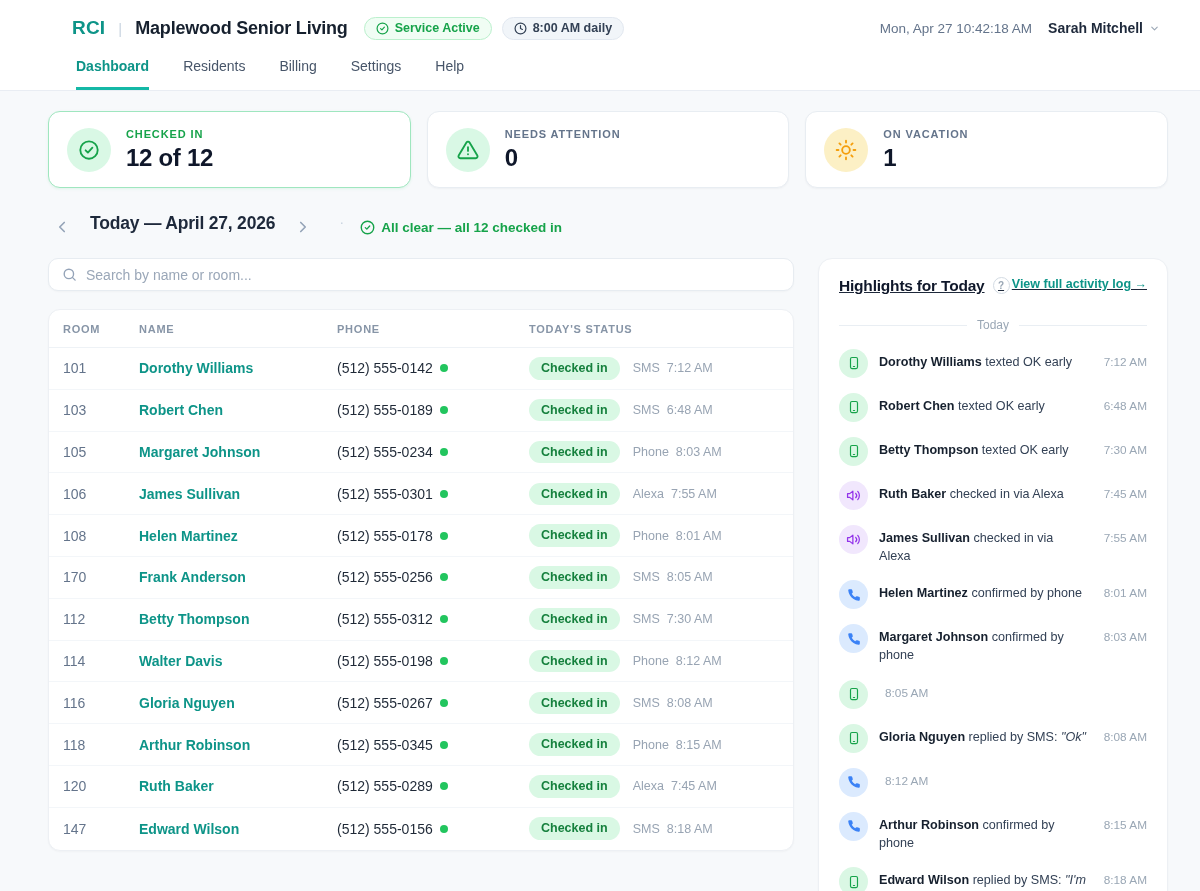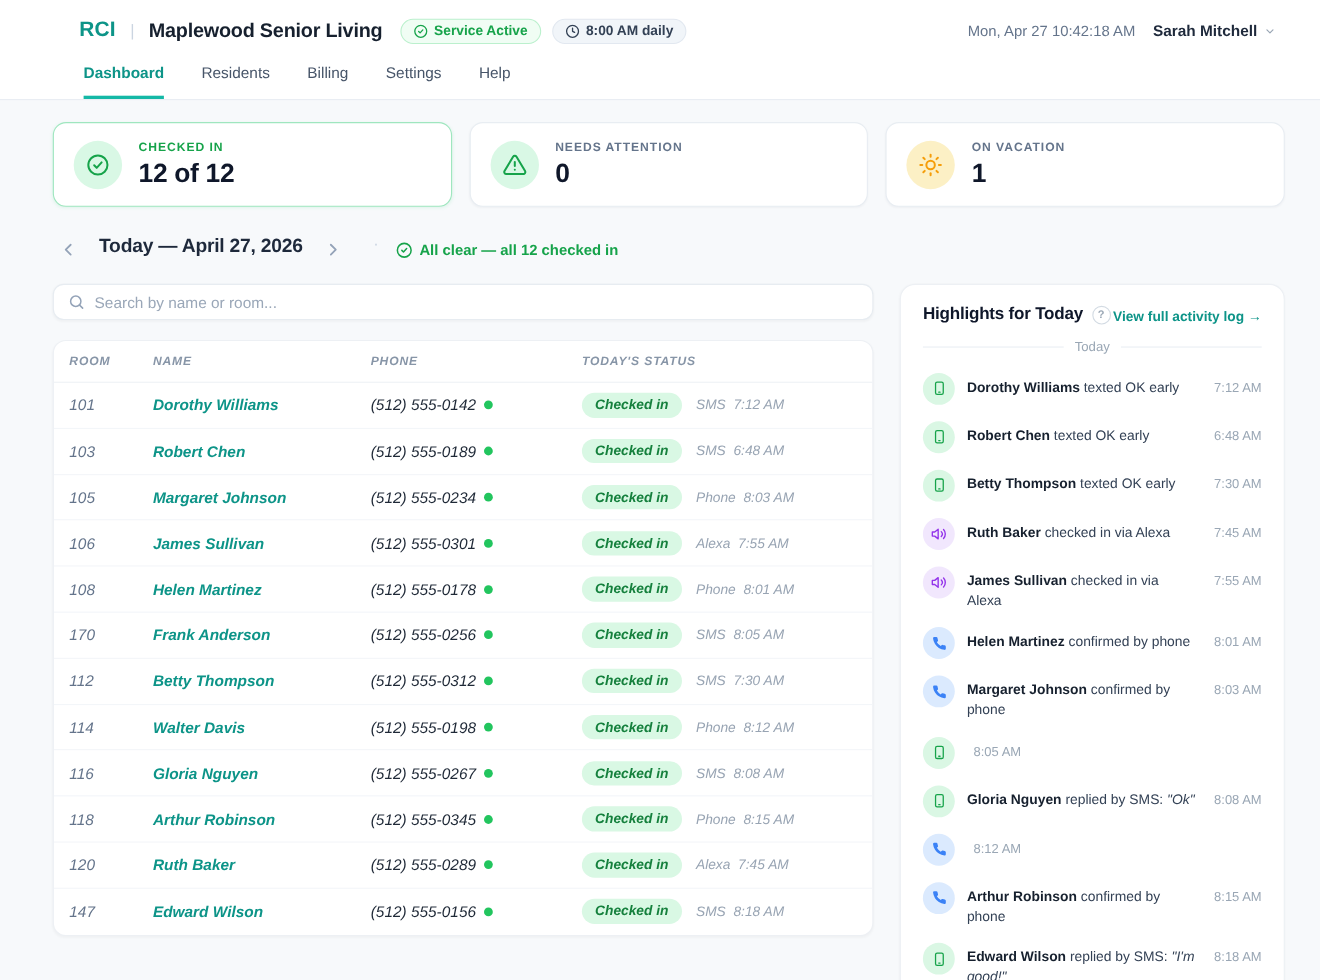--- a/index.html
+++ b/index.html
@@ -63,40 +63,40 @@
   .search-box { background:#fff; border:1px solid #e7ecf1; border-radius:10px; height:33px;
                 display:flex; align-items:center; padding:0 13px; gap:9px; margin-bottom:18px;
                 box-shadow:0 1px 2px rgba(15,23,42,.03); }
   .search-box input { border:none; outline:none; flex:1; font-size:14px; color:#334155;
                       font-family:"Liberation Sans", sans-serif; background:transparent; }
   .search-box input::placeholder { color:#9aa7b8; }
   .search-icon { color:#94a3b8; }
 
   
   .table-card { background:#fff; border:1px solid #edf0f4; border-radius:12px; overflow:hidden;
-                box-shadow:0 1px 2px rgba(15,23,42,.03);font-style:italic; }
+                box-shadow:0 1px 2px rgba(15,23,42,.03); }
   .thead, .trow { display:grid; grid-template-columns:76px 198px 192px 1fr; align-items:center; padding:0 14px; }
   .thead { height:38px; border-bottom:1px solid #eef2f6; }
   .th { font-size:11px; font-weight:700; color:#8795a7; letter-spacing:.07em; }
   .trow { height:41.8px; border-bottom:1px solid #f3f6f9; }
   .trow:last-child { border-bottom:none; }
   .c-room { font-size:14px; color:#64748b; }
   .c-name { font-size:14px; font-weight:600; color:#0d9488; text-decoration:none; cursor:pointer; }
   .c-phone { font-size:14px; font-weight:500; color:#1f2937; display:flex; align-items:center; }
   .phone-dot { width:8px; height:8px; border-radius:50%; background:#22c55e; display:inline-block; margin-left:7px; }
   .c-status { display:flex; align-items:center; }
   .badge-checked { background:#d9f8e4; color:#15803d; font-size:12.5px; font-weight:600;
                    padding:5px 12px; border-radius:999px; line-height:1; }
   .m-method { font-size:12.5px; color:#98a4b3; margin-left:13px; }
   .m-time { font-size:12.5px; color:#98a4b3; margin-left:7px; }
 
   
   .highlights-card { width:350px; flex:0 0 350px; background:#fff; border:1px solid #edf0f4;
                      border-radius:14px; padding:18px 20px 14px; box-shadow:0 1px 2px rgba(15,23,42,.03); }
-  .hl-header { display:flex; align-items:flex-end; margin-bottom:13px; }
+  .hl-header { display:flex; align-items:flex-start; margin-bottom:23px;text-decoration:underline; }
   .hl-title { font-size:15.5px; font-weight:700; color:#0f172a; letter-spacing:-.2px; }
   .help-badge { width:17px; height:17px; border-radius:50%; border:1px solid #d3dbe3; color:#9aa7b5;
                 font-size:10px; font-weight:700; display:grid; place-items:center; margin-left:8px; cursor:pointer; }
   .hl-link { margin-left:auto; color:#0d9488; font-size:12.5px; font-weight:700; text-decoration:none; cursor:pointer; }
   .hl-divider { display:flex; align-items:center; gap:10px; color:#9aa7b5; font-size:12px; margin:4px 0 8px; }
   .hl-divider .line { flex:1; height:1px; background:#e9eef3; }
   .act-item { display:flex; align-items:flex-start; gap:11px; padding:6.5px 0; }
   .act-icon { width:29px; height:29px; border-radius:50%; display:grid; place-items:center; flex:0 0 29px; margin-top:2px; }
   .act-icon.sms   { background:#daf7e4; color:#16a34a; }
   .act-icon.alexa { background:#f1e7fd; color:#9333ea; }

